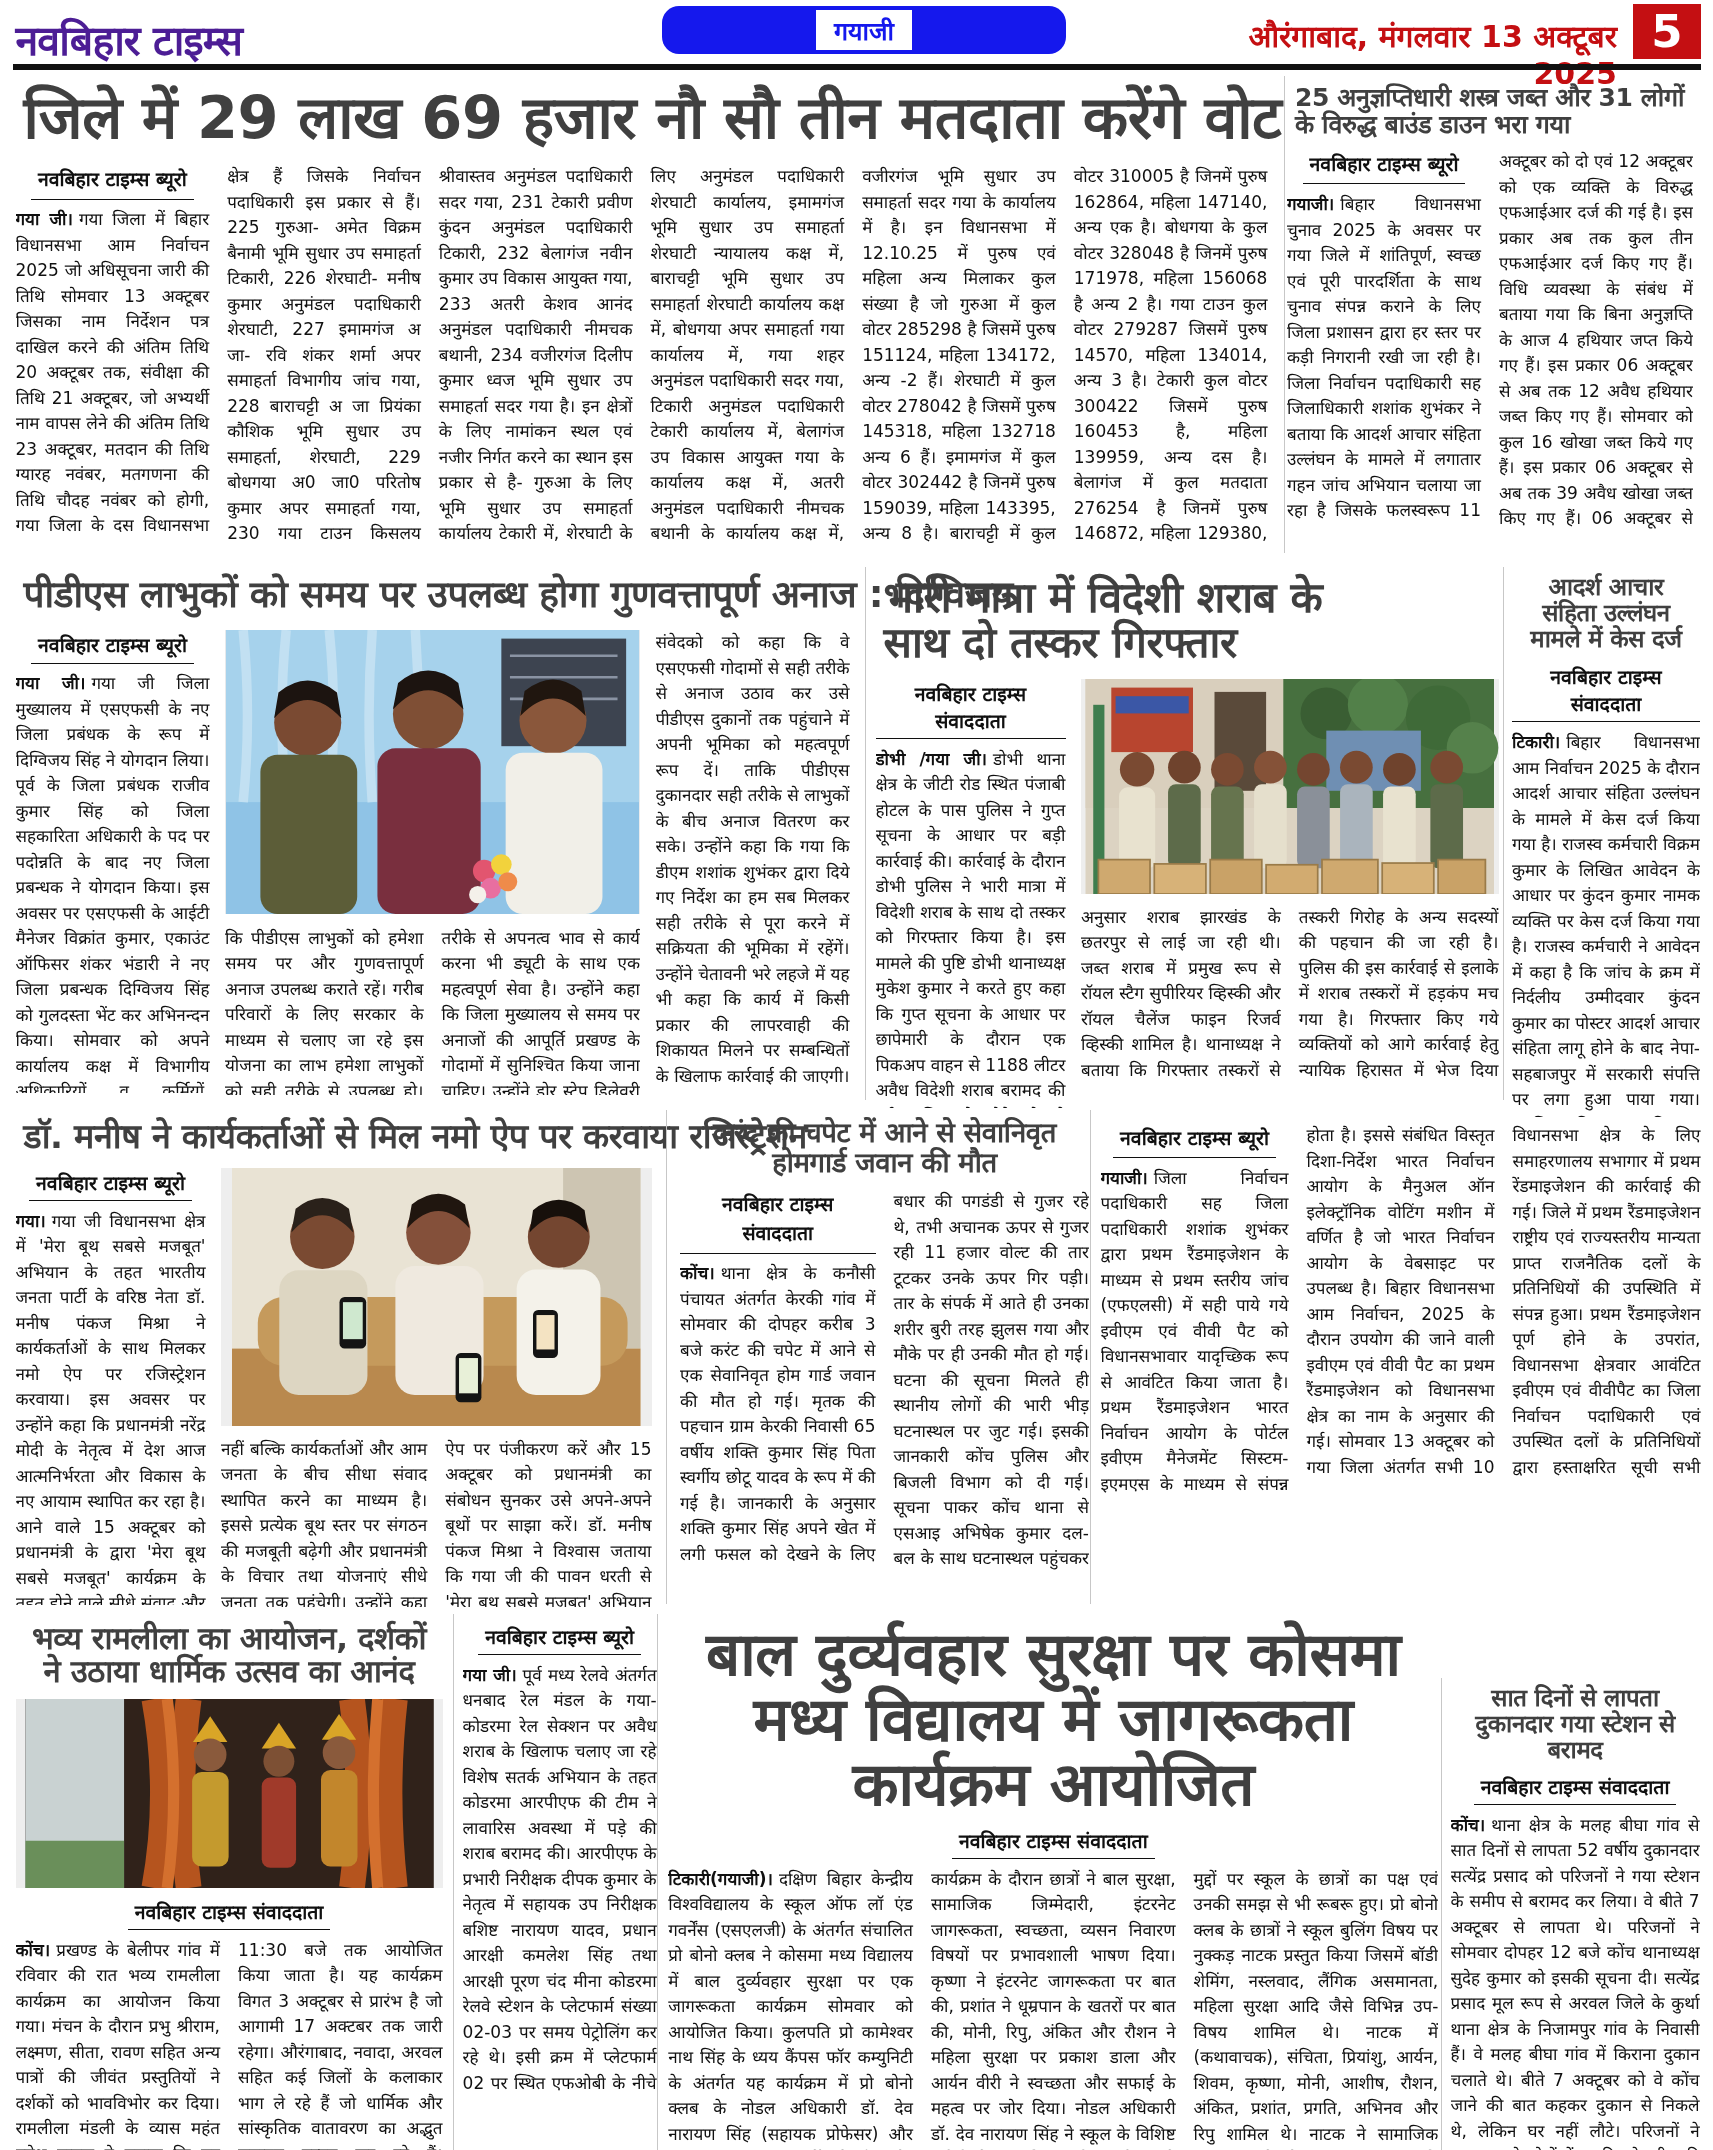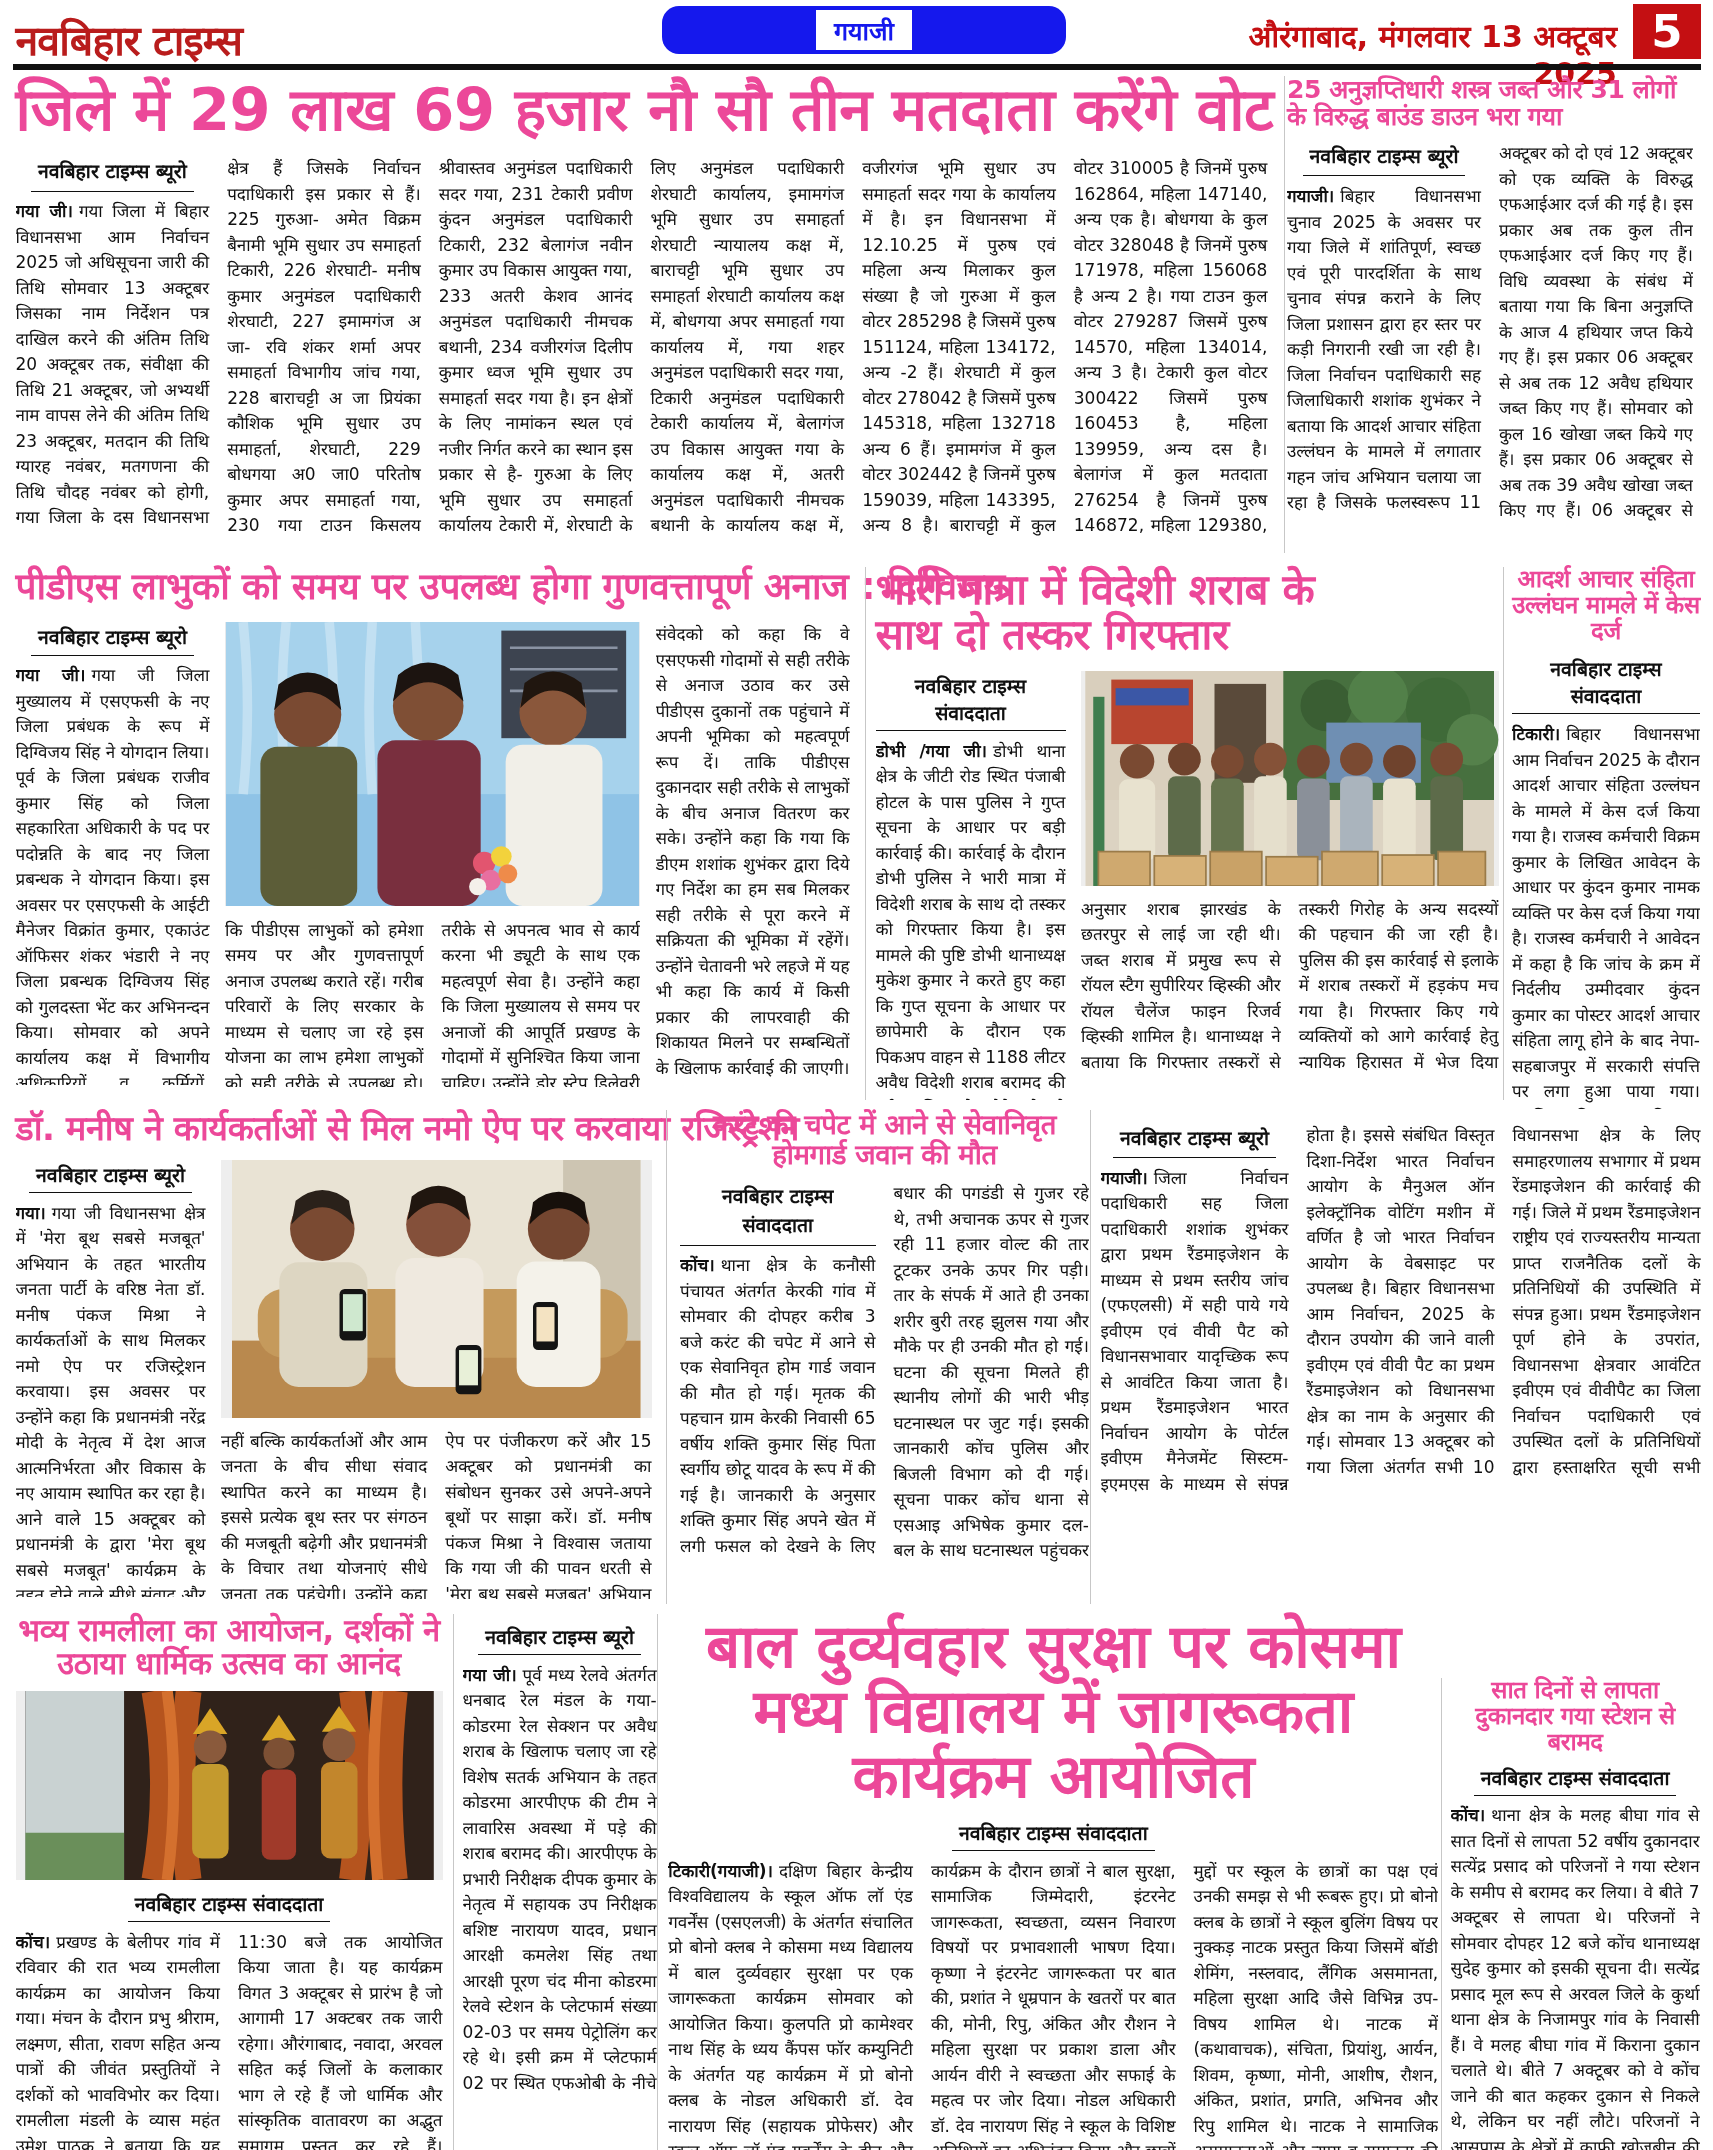--- a/index.html
+++ b/index.html
@@ -1,29 +1,29 @@
 <!DOCTYPE html>
 <html style="font-size:6.9px"><head>
 <meta charset="utf-8">
 <style>
   html,body{margin:0;padding:0;background:#d8d8d8;}
   .page{position:relative;width:1714px;height:2679px;background:#ffffff;overflow:hidden;
         font-family:"DejaVu Sans","Liberation Sans",sans-serif;color:#101010;}
   .abs{position:absolute;}
   
-  .masthead{font-size:41px;font-weight:800;color:#b91c1c;letter-spacing:-0.9px;}
+  .masthead{font-size:41px;font-weight:800;color:#4c1d95;letter-spacing:-0.9px;}
   .locbox{background:#1518ed;display:flex;align-items:center;justify-content:center;border-radius:17px;}
   .locinner{background:#ffffff;padding:2.6px 18px;}
   .locinner span{color:#1518ed;font-weight:800;font-size:25px;}
   .dateline-top{font-size:30px;font-weight:800;color:#c40f12;text-align:right;}
   .pagebox{background:#c40f12;color:#fff;font-size:45px;font-weight:800;
            display:flex;align-items:center;justify-content:center;}
   .toprule{background:#111;}
   
-  .hl{font-weight:800;color:#ec4899;margin:0;line-height:1.08;letter-spacing:-0.4px;}
+  .hl{font-weight:800;color:#404040;margin:8px;line-height:1.08;letter-spacing:-0.4px;}
   .hl.center{text-align:center;}
   .nowrap{white-space:nowrap;}
   .byline{text-align:center;font-weight:700;font-size:19.4px;margin:0 0 7.7px;}
   .byline span{display:inline-block;border-bottom:1.7px solid #101010;padding:0.9px 6.9px 4.3px;}
   .body-text{font-size:17px;line-height:1.5;text-align:justify;overflow:hidden;}
   .body-text p{margin:0;}
   .dl{font-weight:800;margin-right:6px;}
   .colsbox{column-gap:18px;}
   .row{display:flex;gap:15.5px;}
   .vsep{border-left:0.9px solid #c7c7c7;}

